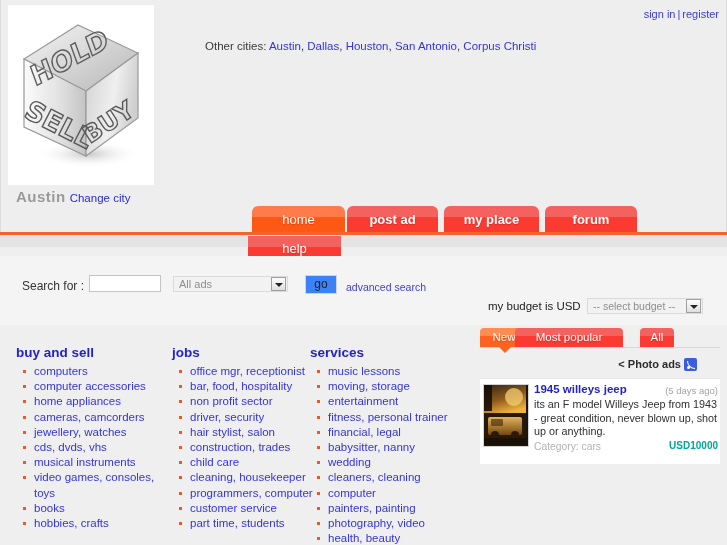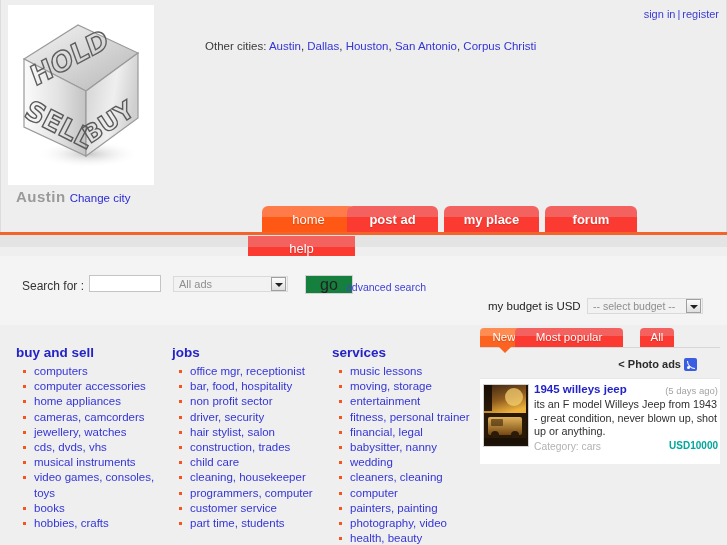--- a/index.html
+++ b/index.html
@@ -115,39 +115,39 @@
     cursor: pointer;
     box-sizing: border-box;
   }
   .tab.red {
     background: linear-gradient(to bottom, #f4625f 0%, #f4625f 42%, #fb3a32 44%, #fb3a32 100%);
     font-weight: bold;
   }
   .tab.orange {
     background: linear-gradient(to bottom, #ff7c4a 0%, #ff7c4a 42%, #ff5714 44%, #ff5714 100%);
   }
-  .tab-home   { left: 262px; width: 93px; }
+  .tab-home   { left: 252px; width: 93px; }
   .tab-postad { left: 347px; width: 91px; }
   .tab-myplace{ left: 444px; width: 95px; }
   .tab-forum  { left: 545px; width: 92px; }
 
   .orange-rule {
     position: absolute;
     left: 0;
     top: 232px;
     width: 727px;
     height: 3px;
     background: #f4642a;
   }
 
   .tab-help {
     position: absolute;
     left: 248px;
     top: 236px;
-    width: 107px;
+    width: 93px;
     height: 26px;
     border-radius: 0 0 6px 6px;
     text-align: center;
     line-height: 26px;
     font-size: 13px;
     color: #ffffff;
     text-shadow: 0 1px 1px rgba(0,0,0,0.18);
     background: linear-gradient(to bottom, #f4625f 0%, #f4625f 42%, #fb3a32 44%, #fb3a32 100%);
     cursor: pointer;
   }
@@ -231,26 +231,26 @@
     left: 3px;
     top: 5px;
     border-left: 4px solid transparent;
     border-right: 4px solid transparent;
     border-top: 4px solid #222;
   }
   .go-btn {
     position: absolute;
     left: 305px;
     top: 275px;
-    width: 48px;
+    width: 32px;
     height: 19px;
-    background: #15803d;
+    background: #3b82f6;
     border: 1px solid #d2d2d2;
     font-family: "Liberation Sans", sans-serif;
-    font-size: 16px;
+    font-size: 12px;
     color: #222;
     cursor: pointer;
     box-sizing: border-box;
     line-height: 17px;
     text-align: center;
   }
   .adv-search {
     position: absolute;
     left: 346px;
     top: 281px;
@@ -292,21 +292,21 @@
     width: 727px;
     height: 220px;
     background: #efefef;
   }
   .col {
     position: absolute;
     top: 20px;
   }
   .col-buysell { left: 16px;  width: 150px; }
   .col-jobs    { left: 172px; width: 148px; }
-  .col-services{ left: 332px; width: 148px; }
+  .col-services{ left: 310px; width: 148px; }
 
   .col h3 {
     margin: 0 0 4px 0;
     font-size: 13.5px;
     font-weight: bold;
     color: #2323c8;
   }
   .col ul {
     margin: 0;
     padding: 0;

